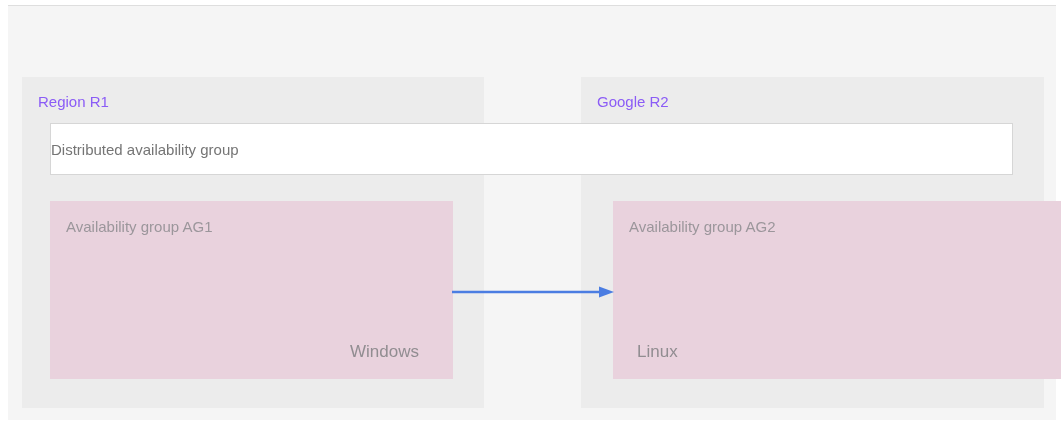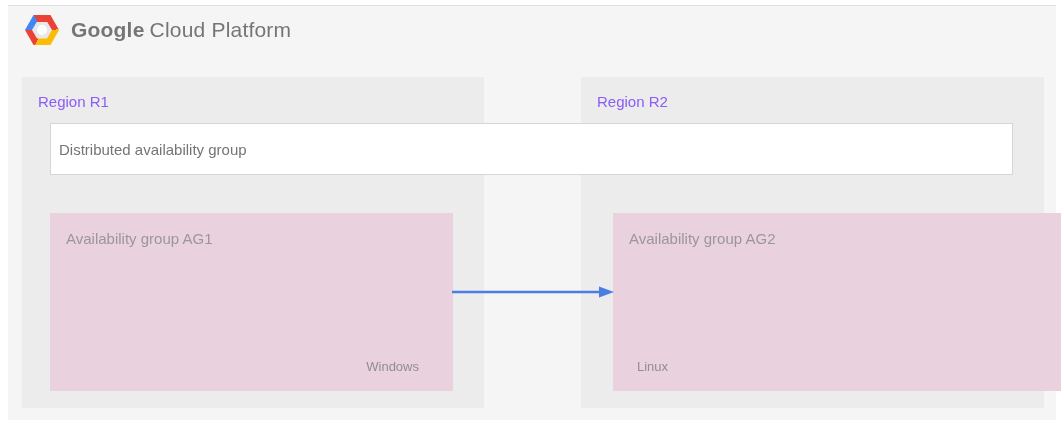--- a/index.html
+++ b/index.html
@@ -83,80 +83,73 @@
 
   
   .dag-box {
     position: absolute;
     left: 50px; top: 123px;
     width: 963px; height: 52px;
     background: #ffffff;
     border: 1px solid #d6d6d6;
     display: flex;
     align-items: center;
-    padding-left: 8px;
+    padding-left: 0;
   }
   .dag-label {
     font-size: 15px;
     color: #757575;
   }
 
   
   .ag-box {
     position: absolute;
-    top: 213px;
+    top: 201px;
     height: 178px;
     background: #e9d2dd;
   }
   .ag1 { left: 50px; width: 403px; }
   .ag2 { left: 613px; width: 460px; }
   .ag-label {
     position: absolute;
     left: 16px; top: 17px;
     font-size: 15px;
     color: #9b969b;
   }
   .os-label {
     position: absolute;
     bottom: 17px;
-    font-size: 13px;
+    font-size: 17px;
     color: #918d91;
     text-align: right;
   }
   .os-windows { right: 34px; }
   .os-linux { left: 24px; margin-top: 12px; }
 
   
   .arrow-svg {
     position: absolute;
     left: 452px; top: 283px;
     width: 162px; height: 18px;
   }
 </style>
 </head>
 <body>
 
 <div class="page">
 
   <div class="panel"></div>
 
-  <div class="logo-row">
-    <div class="gcp-hex">
-      <div class="gcp-hex-inner"></div>
-      <div class="gcp-hex-dot"></div>
-    </div>
-    <div class="logo-text"><span class="bold">Google</span><span>Cloud Platform</span></div>
-  </div>
 
   <div class="region region-r1">
     <div class="region-label">Region R1</div>
   </div>
 
   <div class="region region-r2">
-    <div class="region-label">Region R2</div>
+    <div class="region-label">Google R2</div>
   </div>
 
   <div class="dag-box">
     <div class="dag-label">Distributed availability group</div>
   </div>
 
   <div class="ag-box ag1">
     <div class="ag-label">Availability group AG1</div>
     <div class="os-label os-windows">Windows</div>
   </div>

